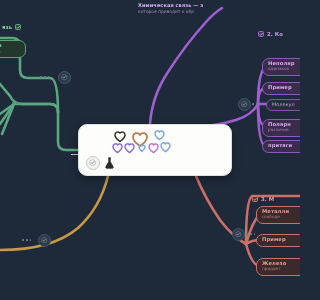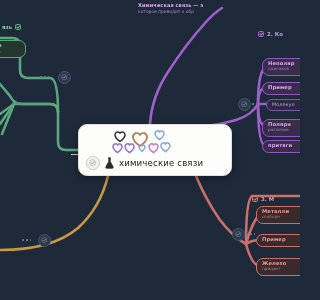--- a/index.html
+++ b/index.html
@@ -298,17 +298,16 @@
     <div class="center-row">
       <span class="center-badge">
         <svg viewBox="0 0 16 16">
             <circle cx="8" cy="8" r="6.6" fill="none" stroke="#a9a8a2" stroke-width="1.2"></circle>
             <path d="M4.8 8.2 L7 10.4 L11.2 5.6" fill="none" stroke="#6f6e69" stroke-width="1.5" stroke-linecap="round" stroke-linejoin="round"></path>
           </svg>
       </span>
       <svg class="flask" viewBox="0 0 14 16">
         <path d="M5.2,1.2 L8.8,1.2 M6,1.2 L6,6 L2.2,13 C1.6,14.2 2.3,15 3.4,15 L10.6,15 C11.7,15 12.4,14.2 11.8,13 L8,6 L8,1.2 Z" fill="#2b2b2b" stroke="#2b2b2b" stroke-width="1" stroke-linejoin="round"></path>
       </svg>
-      <span class="center-title">химические связи</span>
     </div>
   </div>
 
 </div>
 
 </body></html>

